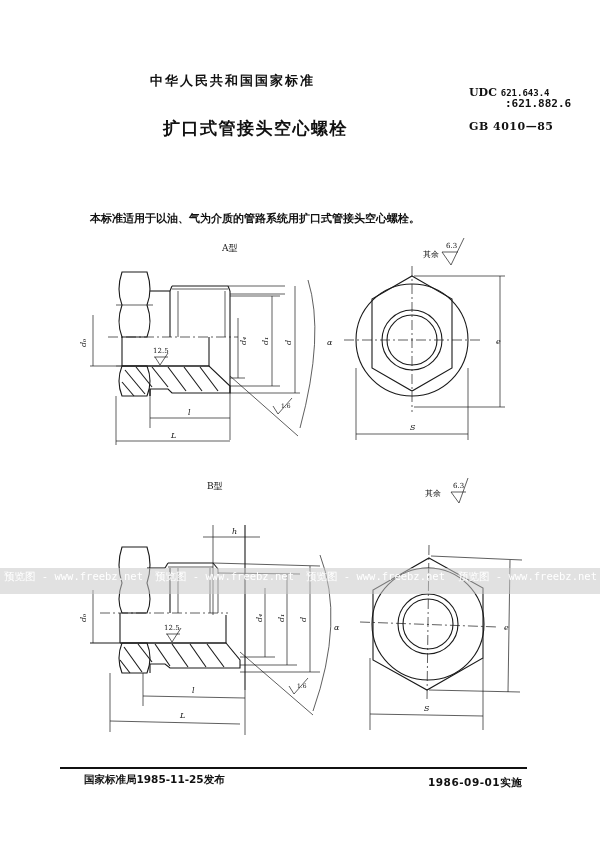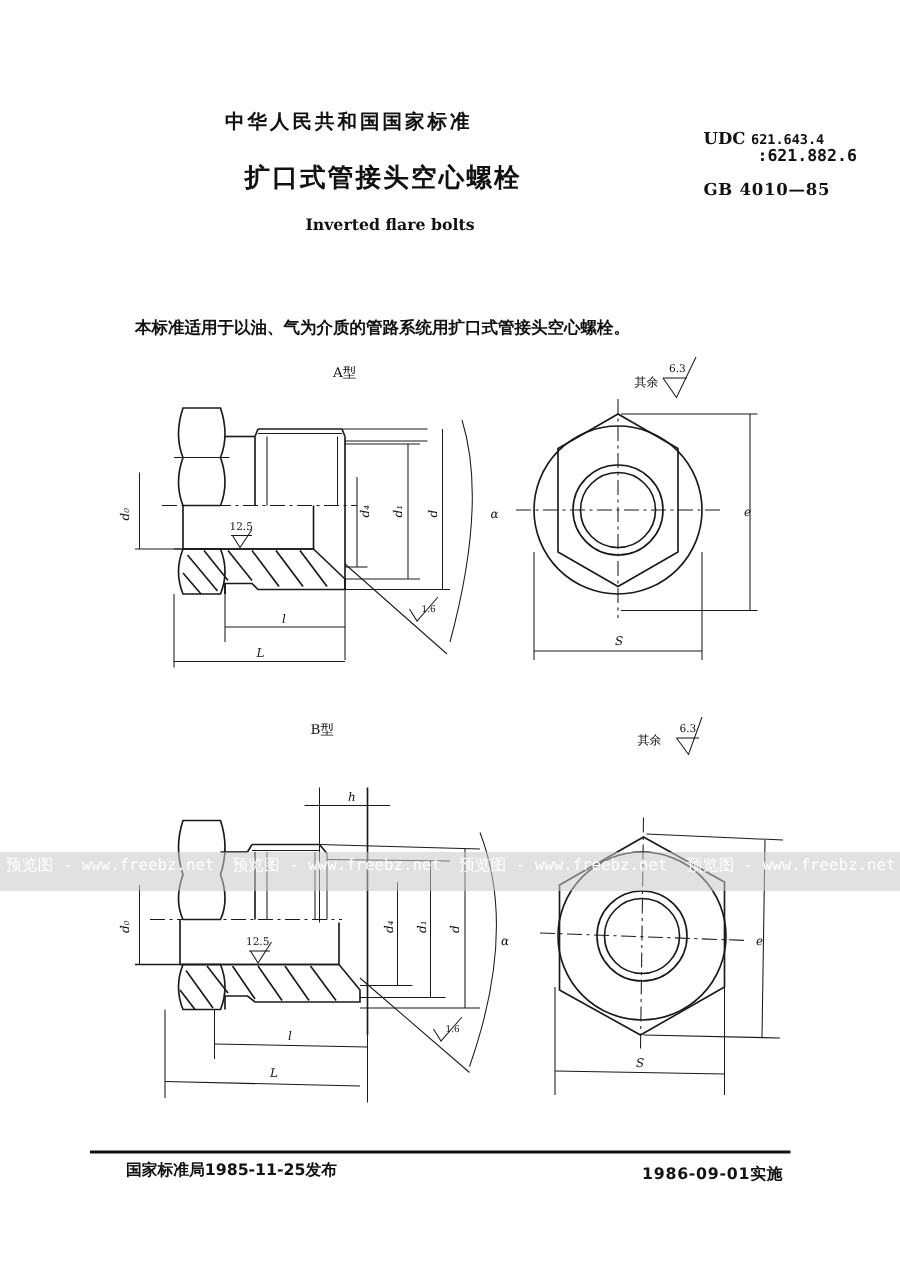--- a/index.html
+++ b/index.html
@@ -1,20 +1,20 @@
 <!DOCTYPE html>
 <html><head>
 <meta charset="utf-8">
 <style>
   html, body { margin:0; padding:0; }
   body { width:600px; height:850px; background:#ffffff; position:relative; overflow:hidden;
          font-family:"DejaVu Serif", serif; color:#111; }
   .abs { position:absolute; }
   .hdr-std { left:150px; top:72px; font-family:"DejaVu Sans", sans-serif; font-weight:bold; font-size:13px; letter-spacing:2px; }
-  .hdr-title { left:163px; top:107px; font-family:"DejaVu Sans", sans-serif; font-weight:bold; font-size:17px; letter-spacing:1.5px; }
+  .hdr-title { left:163px; top:117px; font-family:"DejaVu Sans", sans-serif; font-weight:bold; font-size:17px; letter-spacing:1.5px; }
   .en-title { left:0; width:520px; top:143px; text-align:center; font-family:"DejaVu Serif", serif; font-weight:bold; font-size:10.5px; line-height:15px; }
   .udc { left:469px; top:86px; font-family:"DejaVu Serif", serif; font-weight:bold; font-size:11px;text-align:center; }
   .udc-code { font-family:"DejaVu Sans Mono", monospace; font-size:9px; }
   .udc2 { left:505px; top:97px; font-family:"DejaVu Sans Mono", monospace; font-weight:bold; font-size:11px; }
   .gb { left:469px; top:120px; font-family:"DejaVu Serif", serif; font-weight:bold; font-size:11px; letter-spacing:0.5px; }
   .scope { left:90px; top:211px; font-family:"DejaVu Sans", sans-serif; font-weight:bold; font-size:11px; }
   .lbl { font-family:"DejaVu Serif", serif; font-size:9px; }
   .footer-rule { left:60px; top:767px; width:467px; height:2px; background:#111; }
   .foot-left { left:66px; top:773px; font-family:"DejaVu Sans", sans-serif; font-weight:bold; font-size:10.5px;padding-left:18px; }
   .foot-right { left:428px; top:776px; font-family:"DejaVu Sans", sans-serif; font-weight:bold; font-size:10.5px; letter-spacing:0.5px; }
@@ -25,21 +25,20 @@
   svg .thin { stroke-width:0.7; }
   svg .dash { stroke-dasharray:10 3 2 3; stroke-width:0.7; }
   svg text { font-family:"DejaVu Serif", serif; font-size:8px; fill:#111; stroke:none; font-style:italic; }
 </style>
 </head>
 <body>
 
 <div class="abs hdr-std">中华人民共和国国家标准</div>
 <div class="abs hdr-title">扩口式管接头空心螺栓</div>
 <div class="abs en-title">
-  <div>Inverted flare bolts</div>
 </div>
 <div class="abs udc">
   <span>UDC</span>
   <span class="udc-code">621.643.4</span>
 </div>
 <div class="abs udc2">:621.882.6</div>
 <div class="abs gb">GB 4010—85</div>
 
 <div class="abs scope">本标准适用于以油、气为介质的管路系统用扩口式管接头空心螺栓。</div>
 

